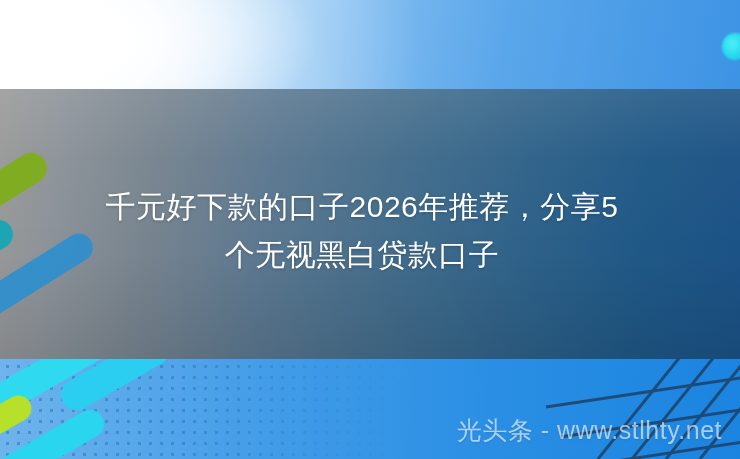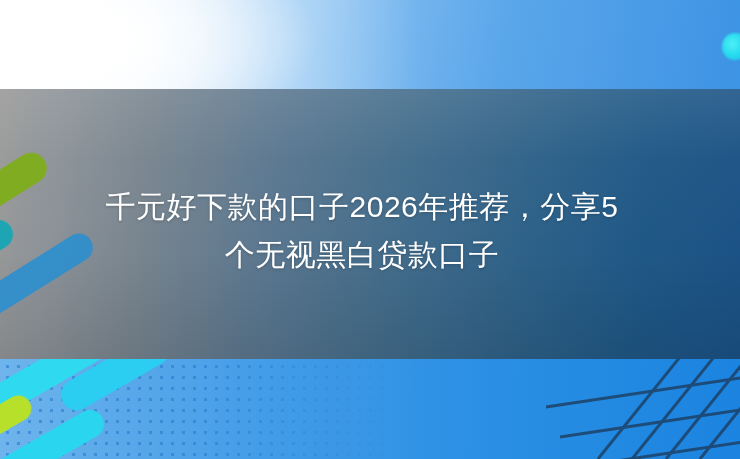--- a/index.html
+++ b/index.html
@@ -208,14 +208,15 @@
           <line x1="6" y1="48" x2="206" y2="18"></line>
         </g>
       </svg>
 
     </div>
   </div>
 
   <div class="title">千元好下款的口子2026年推荐，分享5
 个无视黑白贷款口子</div>
 
+  <div class="watermark">光头条 - www.stlhty.net</div>
 
 </div>
 
 </body></html>

